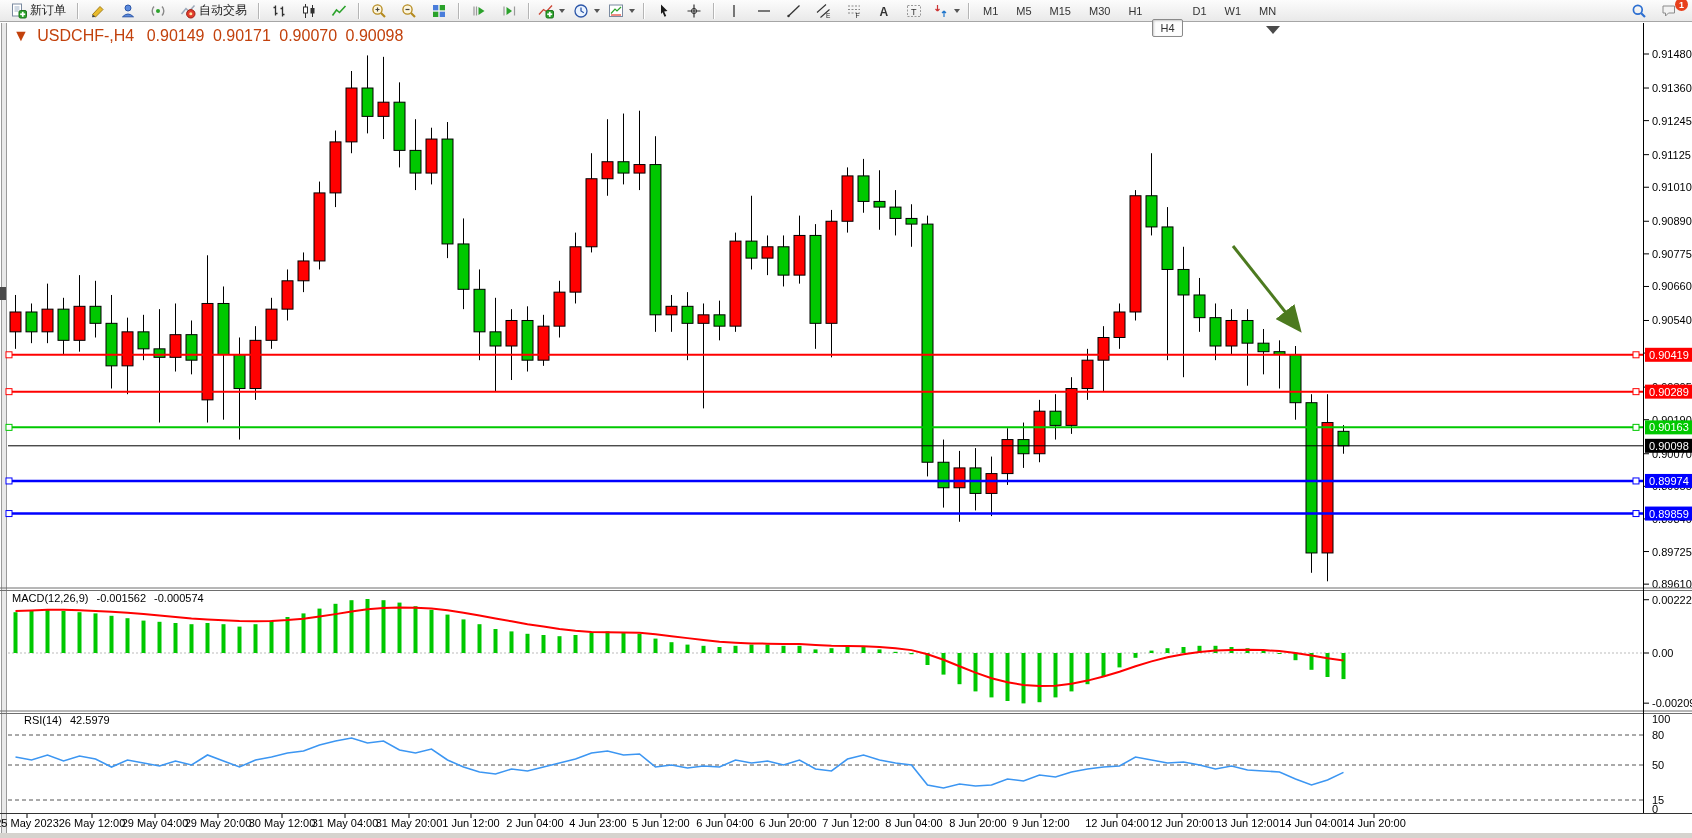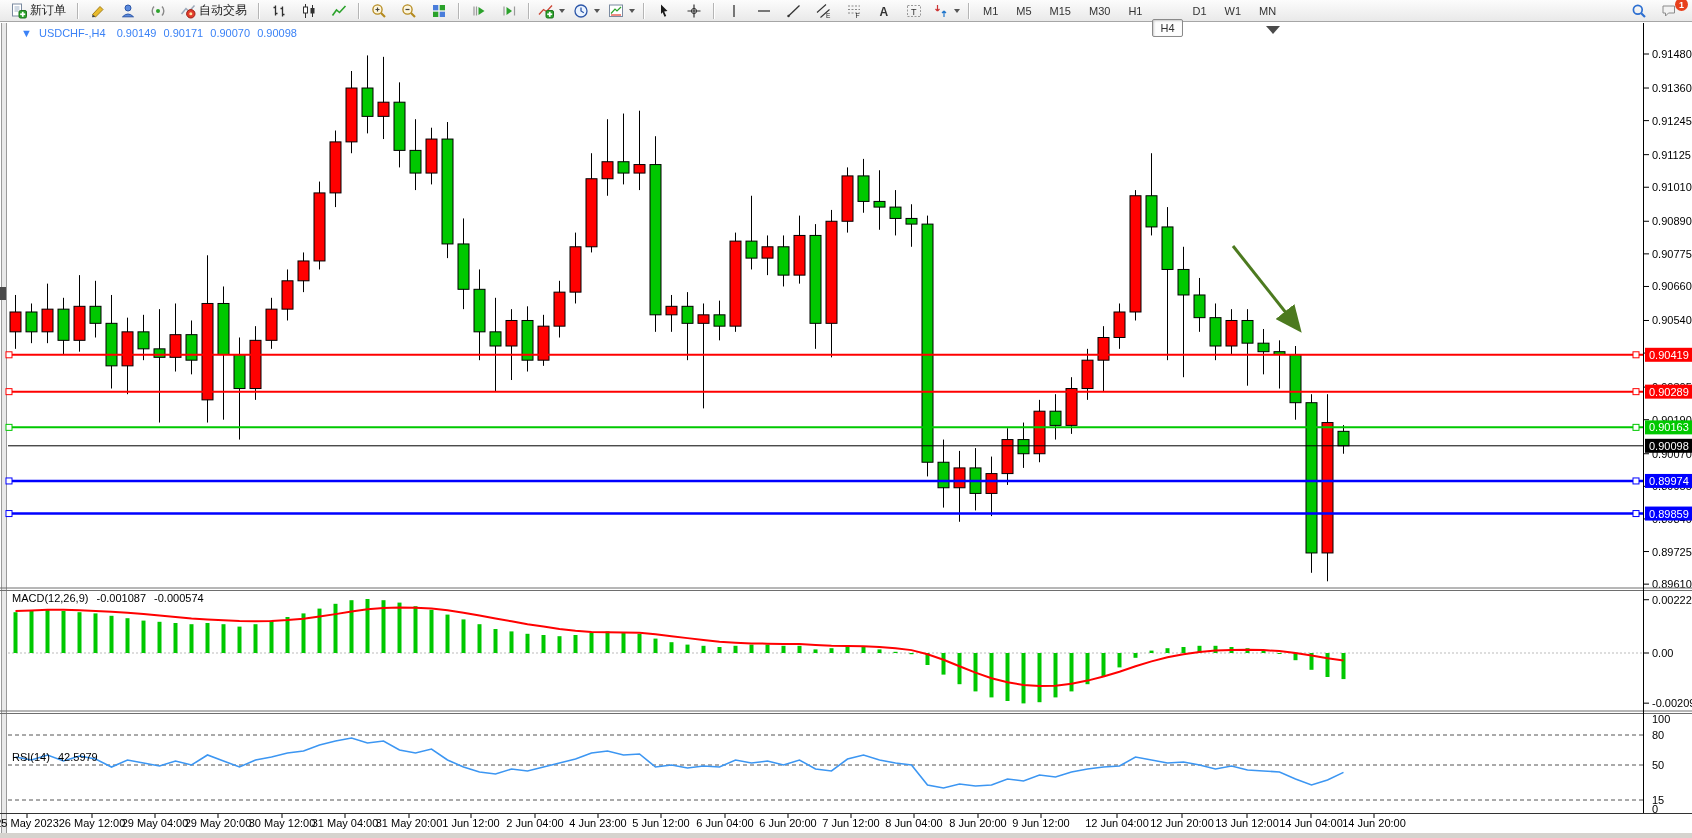--- a/index.html
+++ b/index.html
@@ -12,26 +12,26 @@
   .tb-btn.withlabel{padding:0 5px;}
   .tb-sep{width:1px;height:16px;background:#b5b5b5;border-right:1px solid #fff;margin:0 4px;}
   .dd{width:0;height:0;border-left:3px solid transparent;border-right:3px solid transparent;
     border-top:4px solid #555;margin-left:2px;}
   .tf-btn{font-size:11px;color:#333;padding:2px 7px;margin:0 1px;border:1px solid transparent;border-radius:2px;}
   .tf-btn.active{background:#fdfdfd;border:1px solid #8a8a8a;box-shadow:inset 1px 1px 2px #c9c9c9;margin-top:35px;}
   #tb-right{position:absolute;right:8px;top:1px;display:flex;align-items:center;}
   .badge{position:absolute;top:-4px;right:-6px;background:#e8401c;color:#fff;font-size:9px;
     width:13px;height:13px;border-radius:50%;display:flex;align-items:center;justify-content:center;font-weight:bold;}
   #plot{position:absolute;top:0;left:0;z-index:1;}
-  #chart-title{position:absolute;top:27px;left:21px;font-size:11px;color:#3b82f6;z-index:3;white-space:nowrap;}
+  #chart-title{position:absolute;top:27px;left:13px;font-size:16px;color:#c2410c;z-index:3;white-space:nowrap;}
   #chart-title span{margin-right:4px;}
   .panel-label{position:absolute;left:12px;font-size:11px;color:#000;z-index:3;white-space:nowrap;}
   .panel-label span{margin-right:5px;}
   #macd-label{top:592px;}
-  #rsi-label{top:751px;}
+  #rsi-label{top:714px;margin-left:12px;}
   svg text{font-family:"Liberation Sans",sans-serif;}
 </style>
 </head>
 <body>
 
 <div id="toolbar">
     <div class="tb-btn withlabel">
       <svg width="16" height="16" viewBox="0 0 16 16">
         <rect x="1.5" y="1" width="9" height="12" fill="#fff" stroke="#7a8aa0"></rect>
         <rect x="3.5" y="3.5" width="5" height="1" fill="#9fb2c8"></rect>
@@ -803,20 +803,20 @@
   <span>▼</span>
   <span style="margin-right:8px;">USDCHF-,H4</span>
   <span>0.90149</span>
   <span>0.90171</span>
   <span>0.90070</span>
   <span>0.90098</span>
 </div>
 
 <div id="macd-label" class="panel-label">
   <span>MACD(12,26,9)</span>
-  <span>-0.001087</span>
+  <span>-0.001562</span>
   <span>-0.000574</span>
 </div>
 
 <div id="rsi-label" class="panel-label">
   <span>RSI(14)</span>
   <span>42.5979</span>
 </div>
 
 </body></html>

